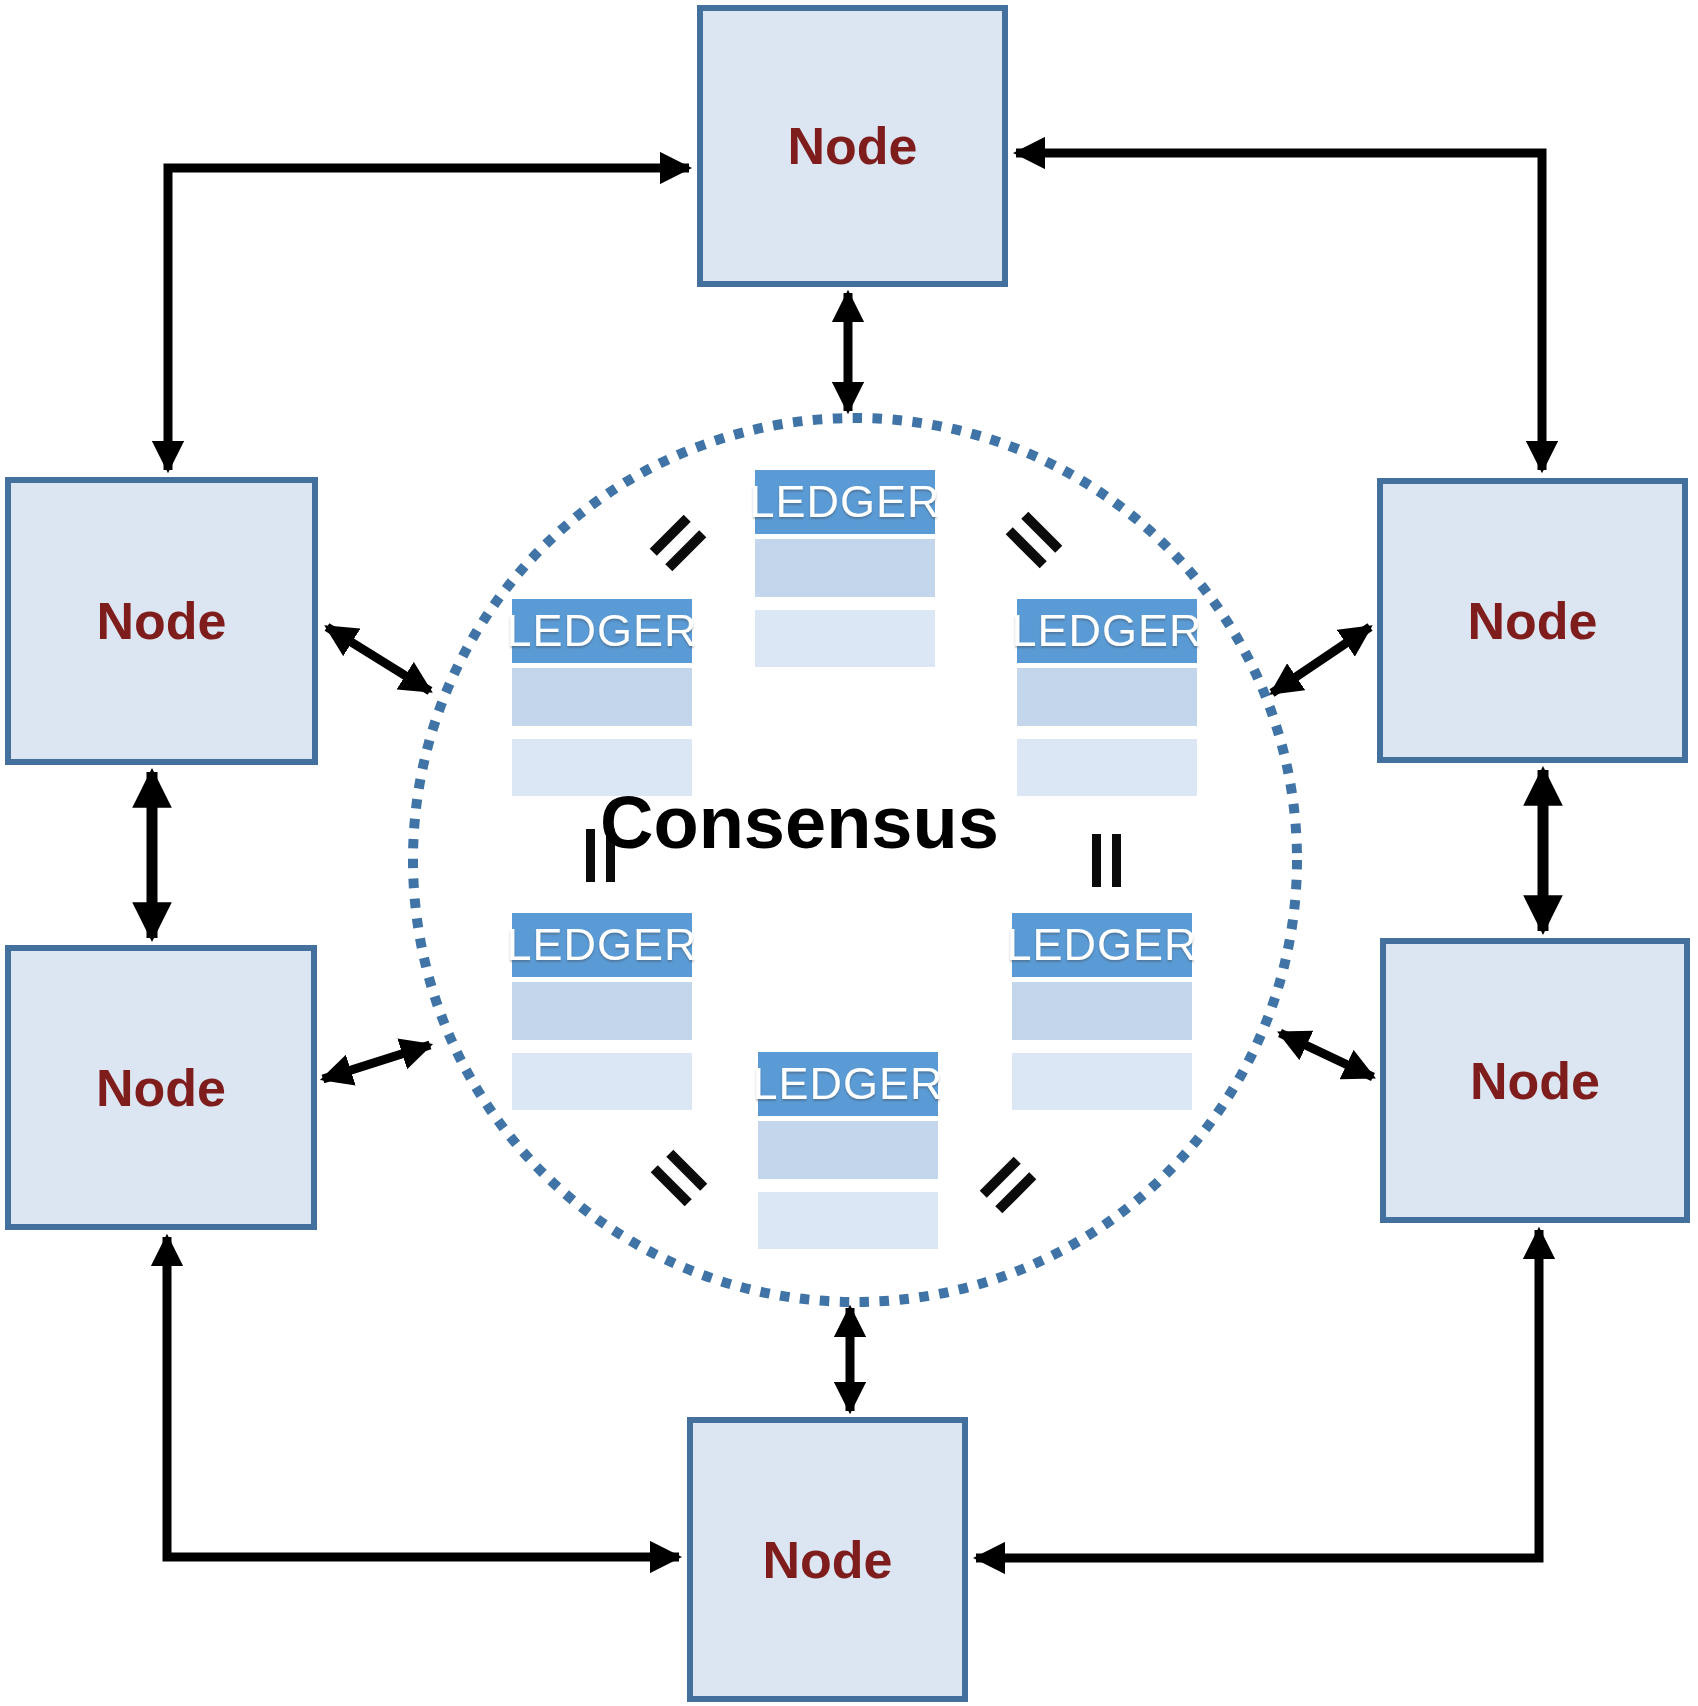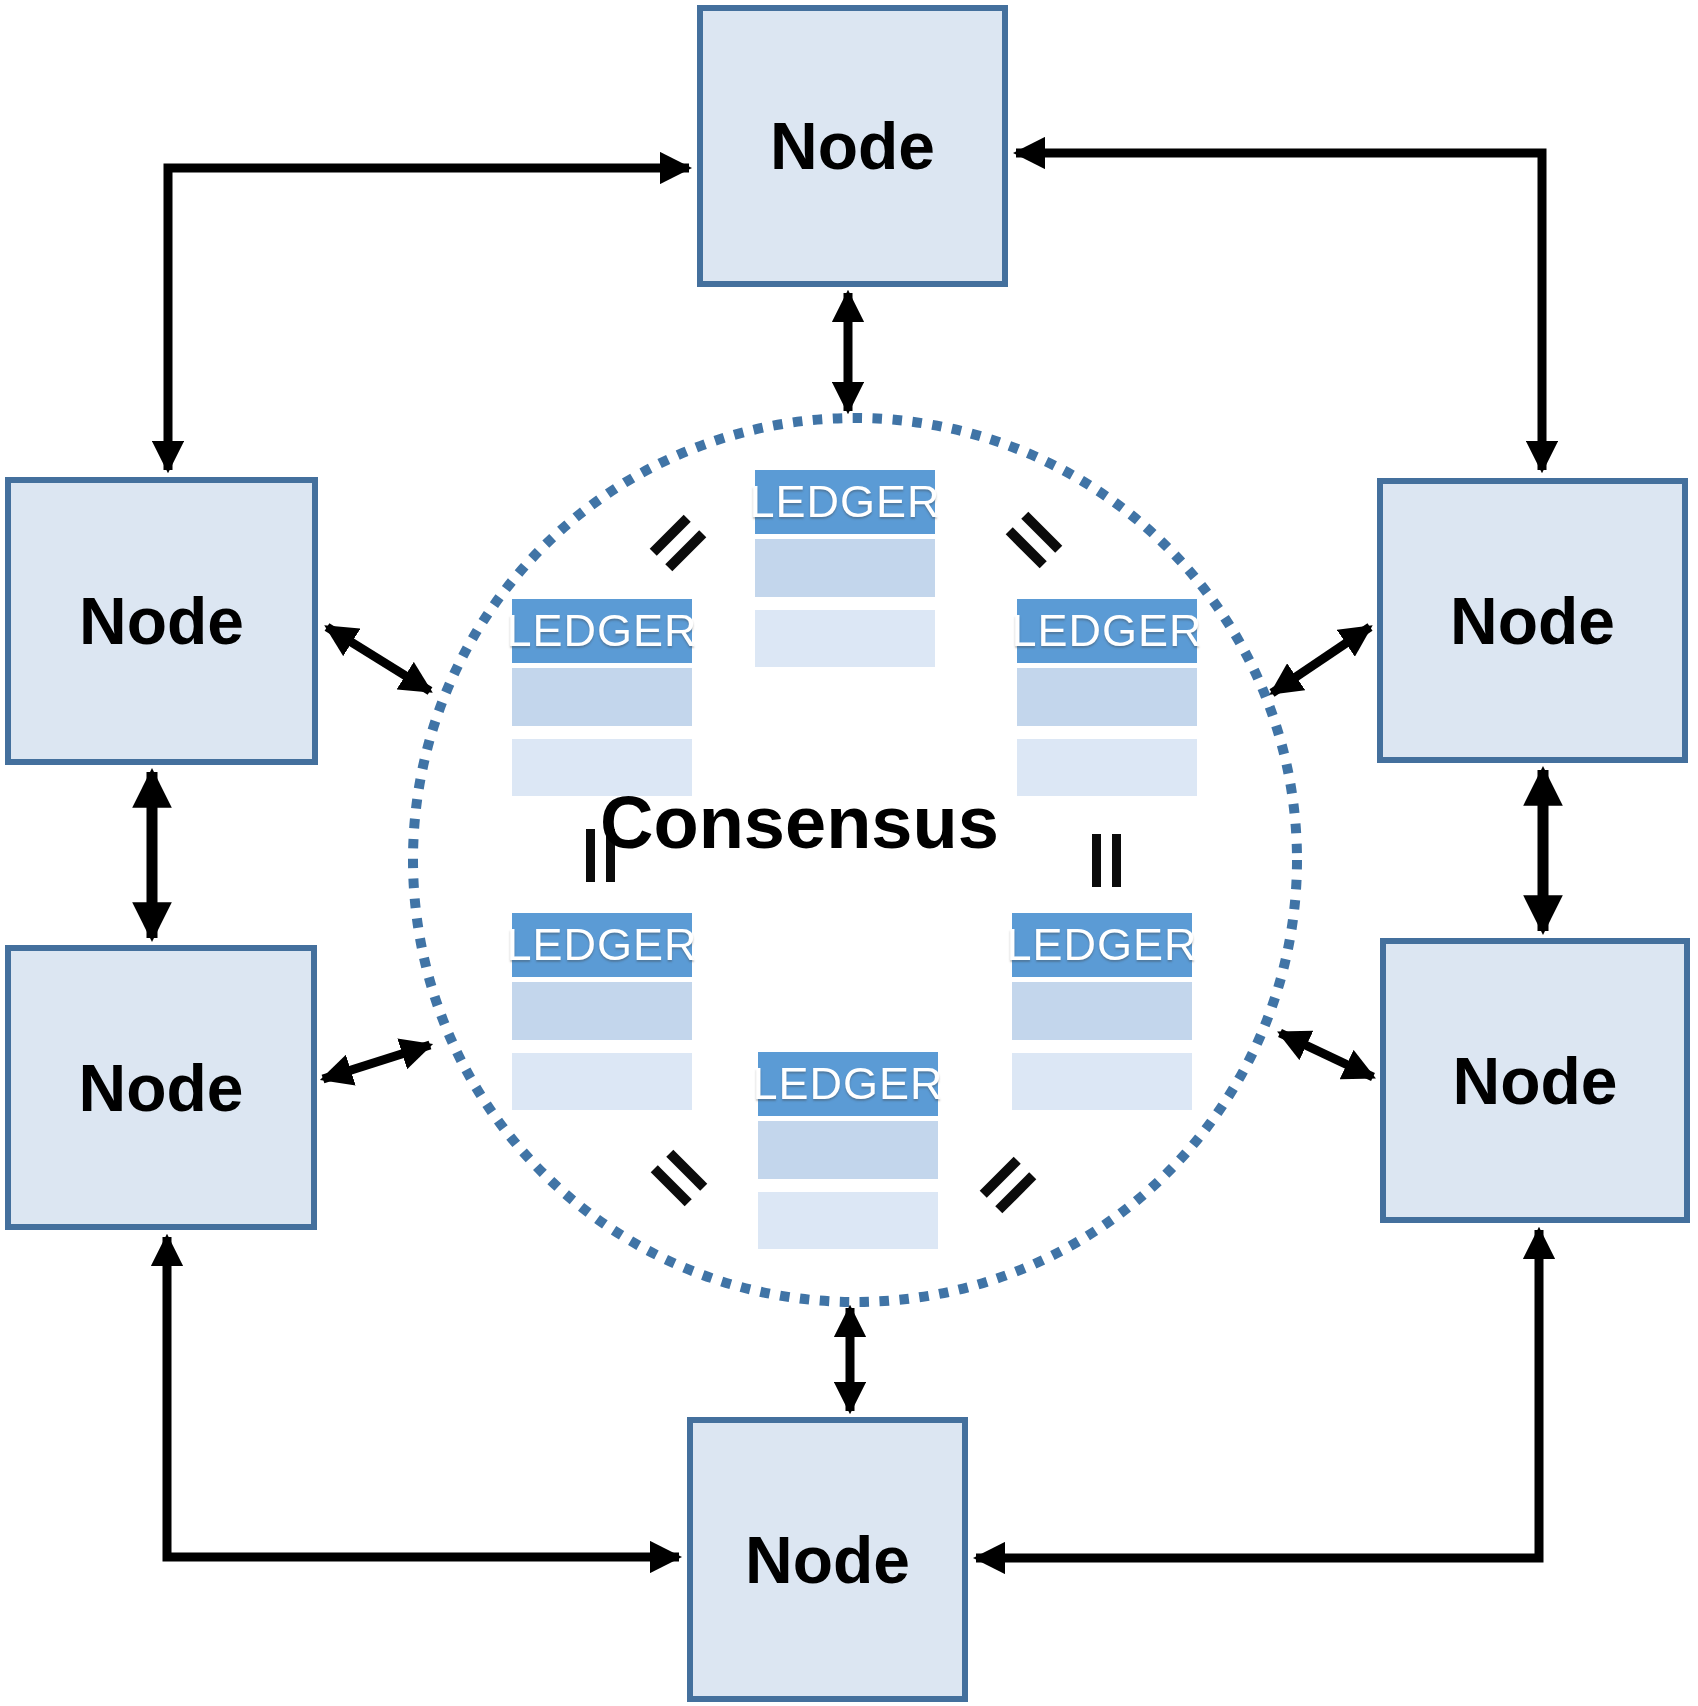--- a/index.html
+++ b/index.html
@@ -11,21 +11,21 @@
     overflow:hidden;
   }
   #arrow-layer{position:absolute;left:0;top:0;width:100%;height:100%;}
 
   .node{
     position:absolute;
     background:var(--node-fill,#dce6f2);
     border:6px solid var(--node-border,#44709d);
     box-sizing:border-box;
     display:flex;align-items:center;justify-content:center;
-    font-weight:bold;font-size:66px;color:#000000;
+    font-weight:bold;font-size:52px;color:#7f1d1d;
     letter-spacing:0px;
     text-align:right;
   }
   .node-top{left:697px;top:5px;width:311px;height:282px;}
   .node-left-upper{left:5px;top:477px;width:313px;height:288px;}
   .node-left-lower{left:5px;top:945px;width:312px;height:285px;}
   .node-right-upper{left:1377px;top:478px;width:311px;height:285px;}
   .node-right-lower{left:1380px;top:938px;width:310px;height:285px;}
   .node-bottom{left:687px;top:1417px;width:281px;height:285px;}
 

